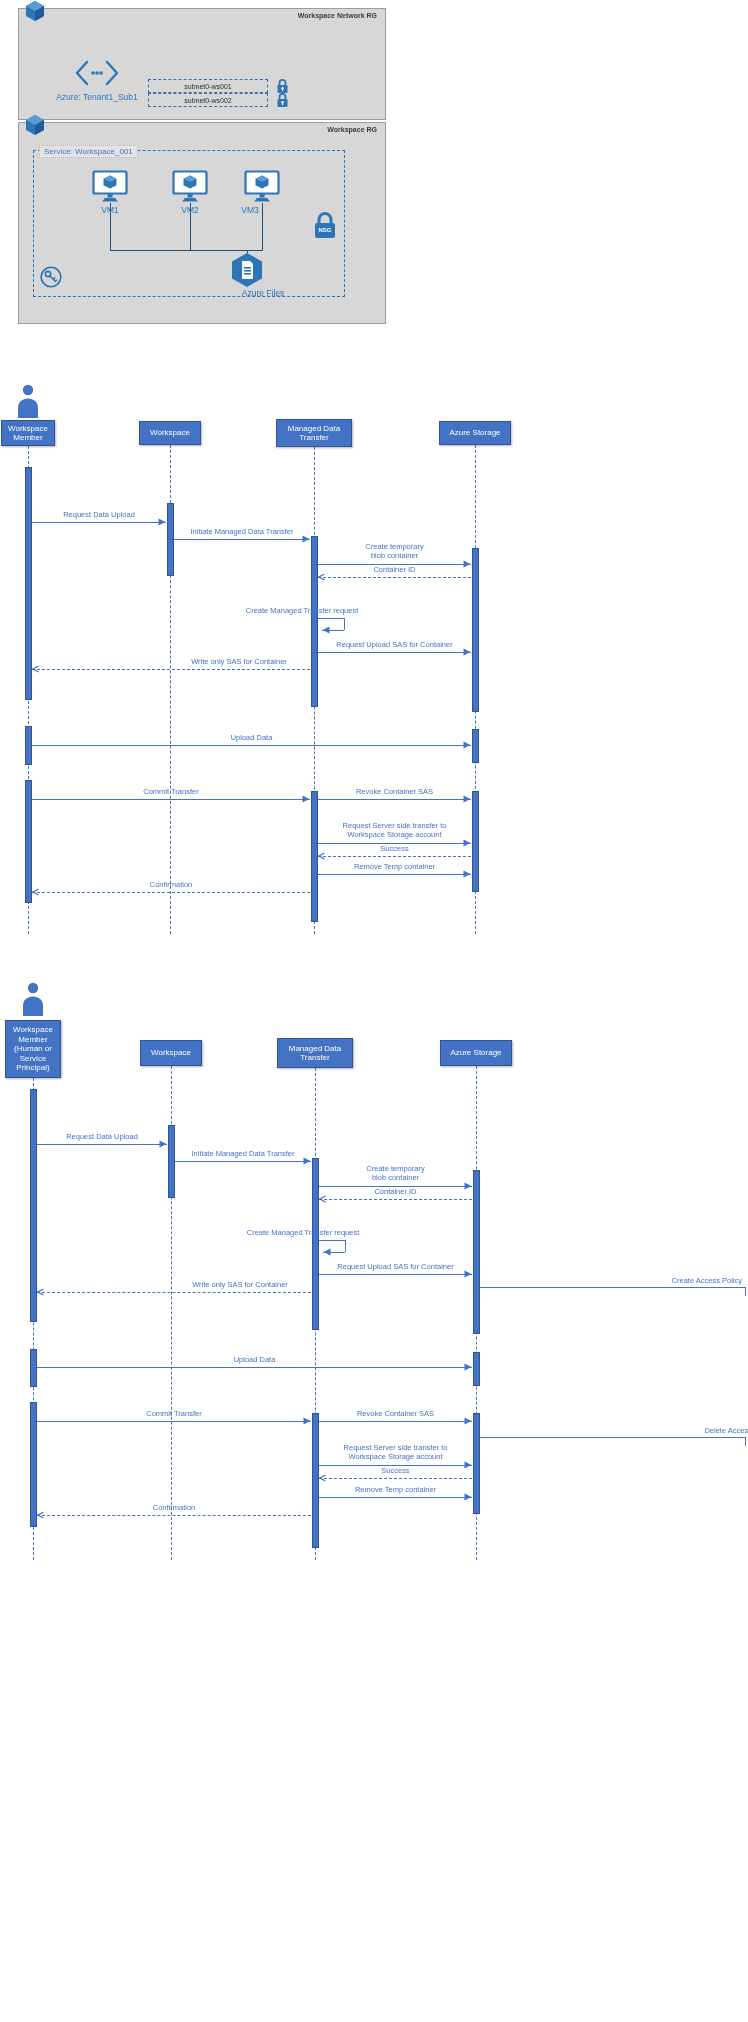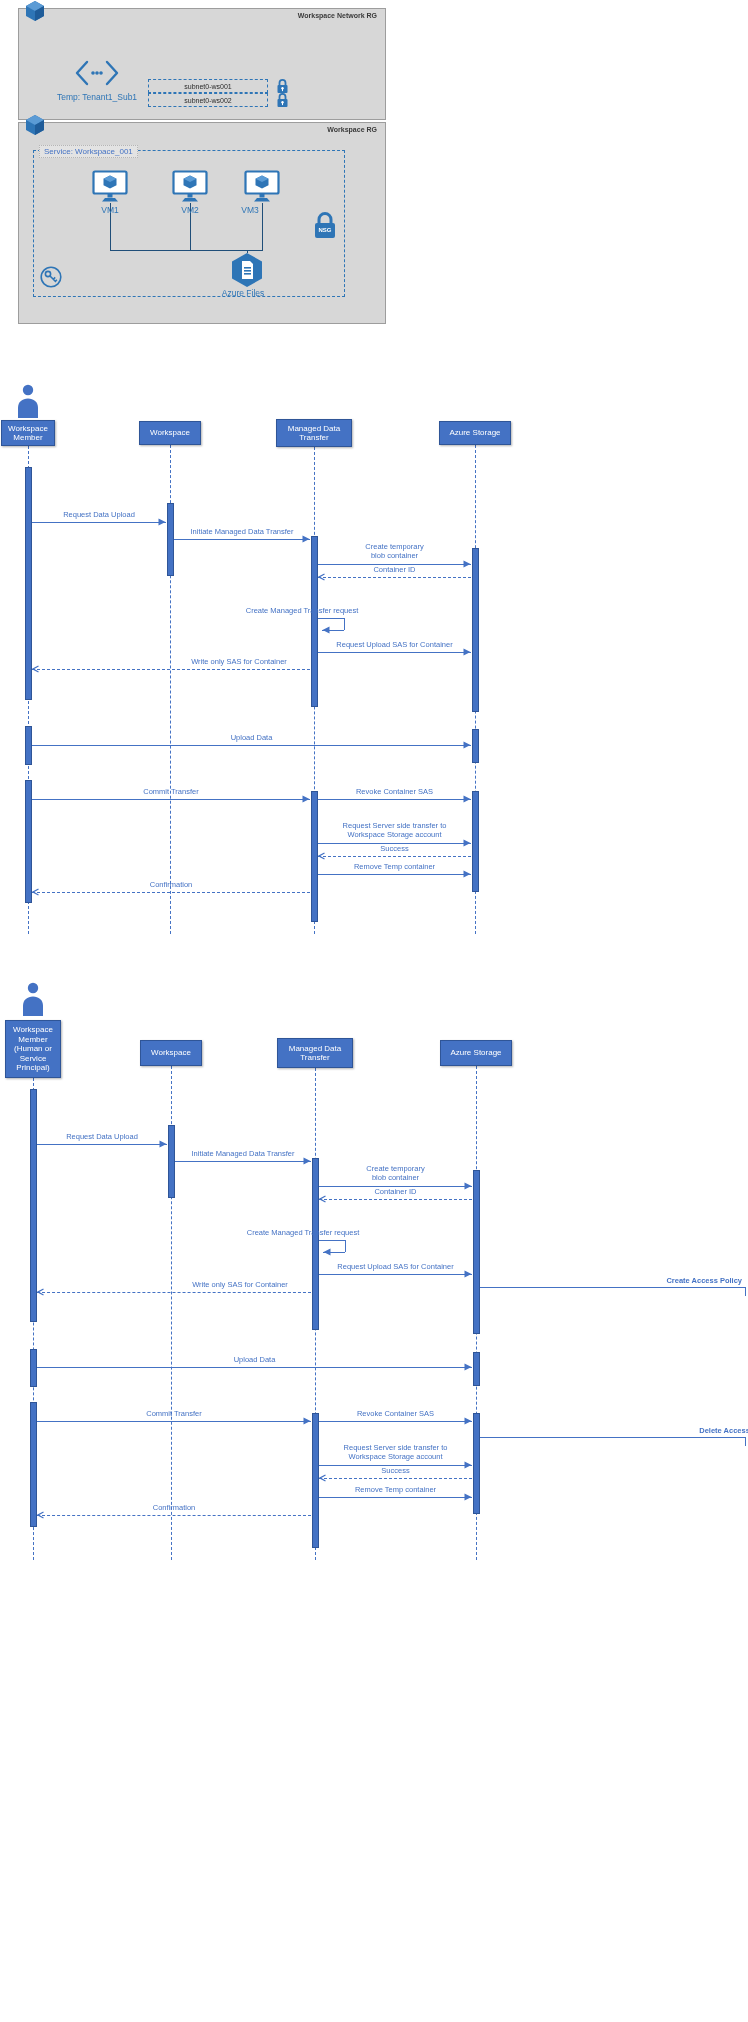--- a/index.html
+++ b/index.html
@@ -23,21 +23,21 @@
   .lifeline { position:absolute; width:0; border-left:1px dashed #4472C4; }
   .person { position:absolute; }
   .actor-box { position:absolute; background:#4472C4; border:1px solid #2F5597; color:#fff; font-size:8px; line-height:1.18;
                display:flex; align-items:center; justify-content:center; text-align:center; white-space:pre-line;
                box-shadow:1px 1px 2px rgba(0,0,0,.3); }
   .activation { position:absolute; width:7px; background:#4472C4; border:1px solid #2F5597; }
   .msg-line { position:absolute; height:0; border-top:1px solid #4472C4; }
   .msg-line.dashed { border-top:1px dashed #4472C4; }
   .msg-vline { position:absolute; width:0; border-left:1px solid #4472C4; }
   .msg-label { position:absolute; font-size:7.5px; color:#4472C4; text-align:center; white-space:pre-line; line-height:1.25; }
-  .msg-label.right { text-align:right;font-weight:bold; }
+  .msg-label.right { text-align:right; }
   .arrowhead { position:absolute; }
 </style>
 </head>
 <body>
 
 <div class="canvas">
 
   <div>
 
     <div class="rg-box" style="left:18px;top:8px;width:368px;height:112px">
@@ -52,21 +52,21 @@
     </div>
     <div class="icon" style="left:74px;top:58px">
       <svg width="46" height="30" viewBox="0 0 46 30">
           <path d="M13 4 L3 15 L13 26" fill="none" stroke="#2E75B6" stroke-width="2.4" stroke-linecap="round" stroke-linejoin="round"></path>
           <path d="M33 4 L43 15 L33 26" fill="none" stroke="#2E75B6" stroke-width="2.4" stroke-linecap="round" stroke-linejoin="round"></path>
           <circle cx="19" cy="15" r="1.8" fill="#2E75B6"></circle>
           <circle cx="23" cy="15" r="1.8" fill="#2E75B6"></circle>
           <circle cx="27" cy="15" r="1.8" fill="#2E75B6"></circle>
         </svg>
     </div>
-    <div class="blue-label" style="left:40px;top:92px;width:114px">Temp: Tenant1_Sub1</div>
+    <div class="blue-label" style="left:40px;top:92px;width:114px">Azure: Tenant1_Sub1</div>
     <div class="subnet-row" style="left:148px;top:79px">
       <span>subnet0-ws001</span>
     </div>
     <div class="subnet-row" style="left:148px;top:93px">
       <span>subnet0-ws002</span>
     </div>
     <div class="icon" style="left:276px;top:78px">
       <svg width="13" height="16" viewBox="0 0 13 16">
           <path d="M3.5 7 V4.8 a3 3 0 0 1 6 0 V7" fill="none" stroke="#2E75B6" stroke-width="1.8"></path>
           <rect x="1.5" y="7" width="10" height="8" rx="1" fill="#2E75B6"></rect>
@@ -143,21 +143,21 @@
 
     <div class="icon" style="left:230px;top:252px">
       <svg width="34" height="36" viewBox="0 0 34 36">
           <path d="M17 1 L32 9.5 V26.5 L17 35 L2 26.5 V9.5 Z" fill="#2E75B6"></path>
           <path d="M12 9 h8 l3 3 v15 h-11 z" fill="#fff"></path>
           <rect x="14" y="15" width="7" height="1.6" fill="#2E75B6"></rect>
           <rect x="14" y="18" width="7" height="1.6" fill="#2E75B6"></rect>
           <rect x="14" y="21" width="7" height="1.6" fill="#2E75B6"></rect>
         </svg>
     </div>
-    <div class="blue-label" style="left:213px;top:288px;width:60px">Azure Files</div>
+    <div class="blue-label" style="left:233px;top:288px;width:60px">Azure Files</div>
 
     <div class="icon" style="left:40px;top:266px">
       <svg width="22" height="22" viewBox="0 0 22 22">
           <circle cx="11" cy="11" r="9.8" fill="none" stroke="#2E75B6" stroke-width="1.6"></circle>
           <circle cx="8" cy="8" r="2.6" fill="none" stroke="#2E75B6" stroke-width="1.6"></circle>
           <path d="M9.8 9.8 L16 16 M13.3 13.3 l1.9 -1.9 M15.3 15.3 l1.6 -1.6" stroke="#2E75B6" stroke-width="1.6" fill="none"></path>
         </svg>
     </div>
   </div>
 

